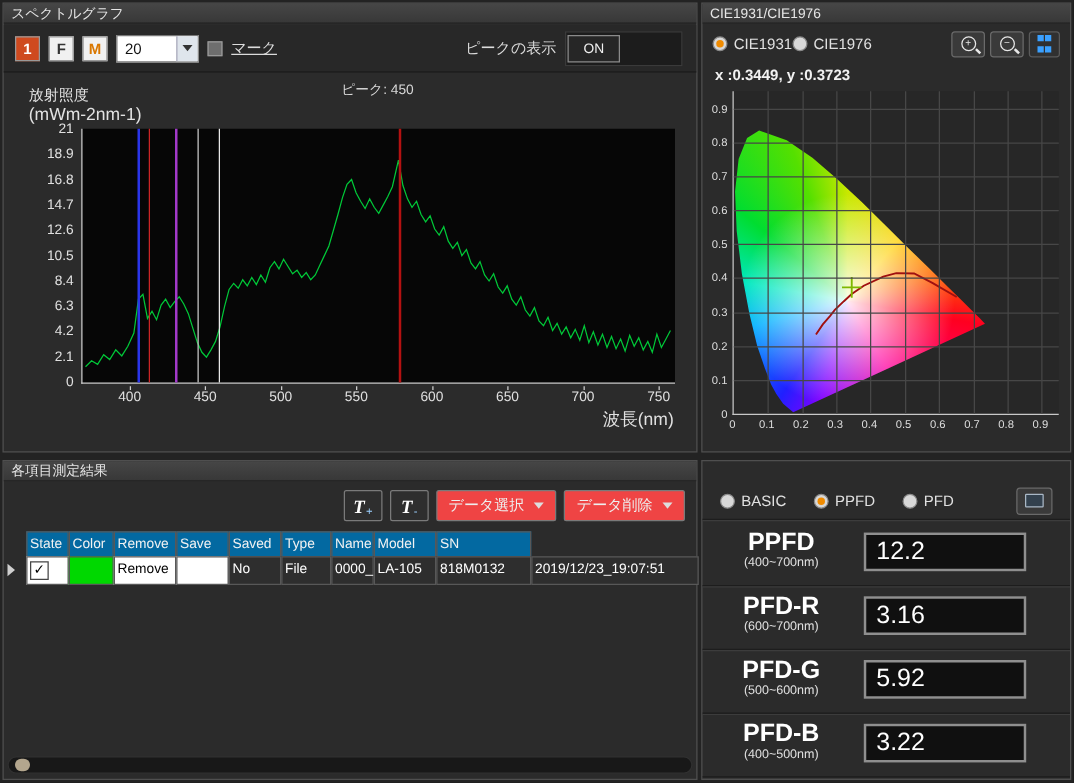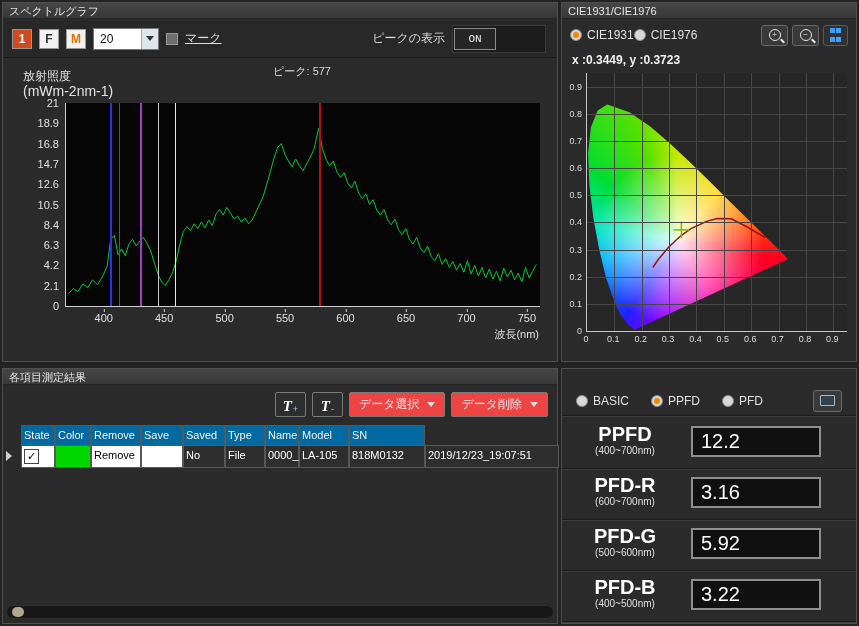--- a/index.html
+++ b/index.html
@@ -21,34 +21,34 @@
     font-size:12px;color:#111;padding-left:6px;box-sizing:border-box;cursor:pointer;}
   .select .arrow-box{margin-left:auto;width:16px;height:100%;background:#dfe5ec;border-left:1px solid #aab;
     display:flex;align-items:center;justify-content:center;}
   .caret{width:0;height:0;border-left:4px solid transparent;border-right:4px solid transparent;border-top:5px solid #333;}
   .caret.light{border-top-color:#ddd;}
   .chk{width:12px;height:12px;background:#6e6e6e;border:1px solid #999;box-sizing:border-box;cursor:pointer;}
   .mark-label{color:#dcdcdc;font-size:12px;text-decoration:underline;cursor:pointer;}
   .peak-display-label{margin-left:auto;color:#dcdcdc;font-size:12px;}
   .on-strip{width:94px;height:28px;background:#1c1c1c;border:1px solid #3a3a3a;display:flex;align-items:center;padding:1px;box-sizing:border-box;margin-right:2px;}
   .on-btn{width:42px;height:22px;background:#262626;border:1px solid #8a8a8a;color:#f0f0f0;font-size:11px;
-    display:flex;align-items:center;justify-content:center;cursor:pointer;font-family:Liberation Mono, monospace;}
+    display:flex;align-items:center;justify-content:center;cursor:pointer;}
   .peak-label{position:absolute;top:61px;left:62px;width:474px;text-align:center;color:#d8d8d8;font-size:11px;}
   .y-title{position:absolute;left:20px;top:66px;color:#e2e2e2;font-size:12px;line-height:15px;}
   .y-title .unit{font-size:14px;}
   #spec-plot{position:absolute;left:62px;top:100px;width:474px;height:203px;background:#060606;
     border-left:1px solid #cfcfcf;border-bottom:1px solid #cfcfcf;box-sizing:content-box;}
   #spec-plot svg{position:absolute;left:0;top:0;width:100%;height:100%;}
   .spec-marker{position:absolute;top:0;bottom:0;width:1px;}
   #spec-yticks{position:absolute;left:12px;top:100px;width:46px;height:203px;color:#e0e0e0;font-size:11px;}
   #spec-yticks .ytick{position:absolute;right:2px;transform:translateY(-50%);}
   #spec-xticks{position:absolute;left:62px;top:306px;width:474px;height:14px;color:#e0e0e0;font-size:11px;}
   #spec-xticks .xtick{position:absolute;transform:translateX(-50%);top:3px;}
   #spec-xticks .xtick::before{content:"";position:absolute;left:50%;top:-3px;width:1px;height:3px;background:#cfcfcf;}
-  .spec-xlabel{position:absolute;left:62px;top:324px;width:474px;text-align:right;color:#e0e0e0;font-size:11px;}
+  .spec-xlabel{position:absolute;left:62px;top:324px;width:474px;text-align:right;color:#e0e0e0;font-size:14px;}
 
   
   #cie-panel{left:561px;top:2px;width:296px;height:360px;}
   .cie-controls{position:absolute;top:17px;left:0;right:0;height:30px;display:flex;align-items:center;
     padding:0 8px;box-sizing:border-box;}
   .radio{display:inline-flex;align-items:center;gap:5px;cursor:pointer;}
   .rdot{width:12px;height:12px;border-radius:50%;background:#d8d8d8;border:1px solid #8a8a8a;box-sizing:border-box;position:relative;}
   .rdot.sel::after{content:"";position:absolute;left:2px;top:2px;width:6px;height:6px;border-radius:50%;background:#f08b00;}
   .rlabel{color:#e0e0e0;font-size:12px;}
   .zoom-area{margin-left:auto;display:flex;gap:4px;align-items:center;}
@@ -136,21 +136,21 @@
             <span class="caret"></span>
           </span>
       </div>
       <span class="chk"></span>
       <span class="mark-label">マーク</span>
       <span class="peak-display-label">ピークの表示</span>
       <span class="on-strip">
         <button class="on-btn">ON</button>
       </span>
     </div>
-    <div class="peak-label">ピーク: 577</div>
+    <div class="peak-label">ピーク: 450</div>
     <div class="y-title">
       <div>放射照度</div>
       <div class="unit">(mWm-2nm-1)</div>
     </div>
     <div id="spec-yticks">
         <div class="ytick" style="top: 0%;">21</div>
         <div class="ytick" style="top: 10%;">18.9</div>
         <div class="ytick" style="top: 20%;">16.8</div>
         <div class="ytick" style="top: 30%;">14.7</div>
         <div class="ytick" style="top: 40%;">12.6</div>

